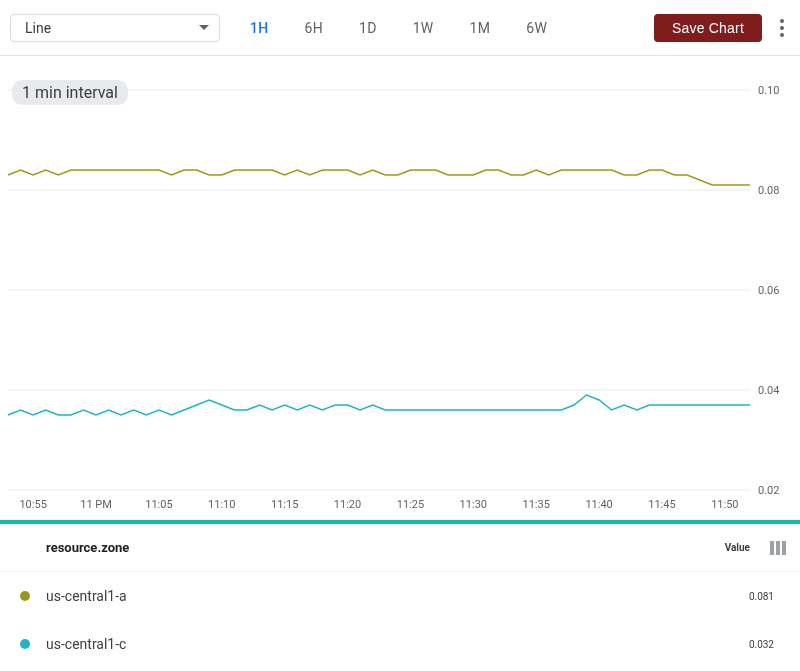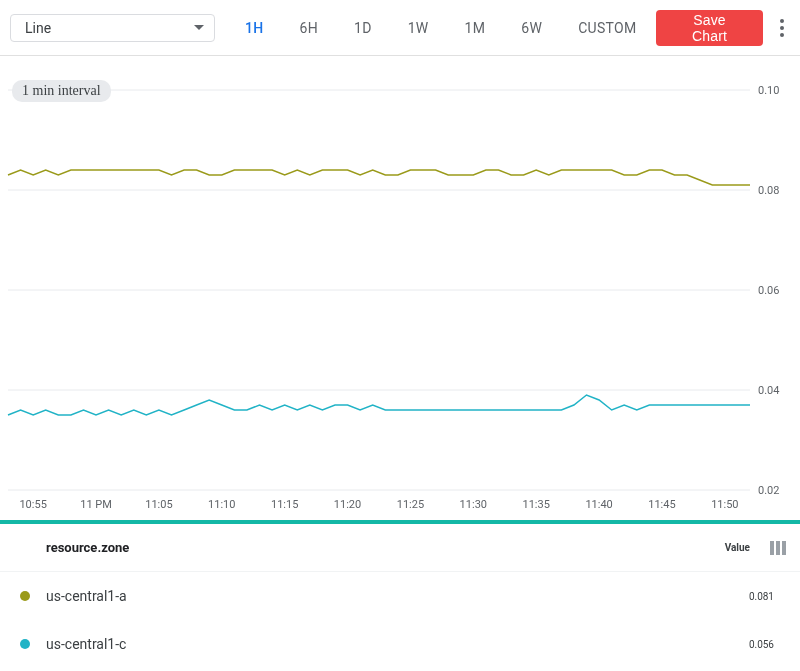--- a/index.html
+++ b/index.html
@@ -54,23 +54,23 @@
     padding: 8px 12px;
     font-size: 14px;
     color: #5f6368;
     letter-spacing: .3px;
     cursor: pointer;
     border-radius: 4px;
   }
   .range.active { color: #1a73e8; font-weight: 500; }
   .spacer { flex: 1; }
   .save-btn {
-    height: 36px;
+    height: 28px;
     padding: 0 18px;
-    background: #ef4444;
+    background: #7f1d1d;
     color: #fff;
     border: none;
     border-radius: 4px;
     font-size: 14px;
     letter-spacing: .2px;
     font-weight: 500;
     cursor: pointer;
   }
   .more {
     width: 20px; height: 36px;
@@ -86,24 +86,23 @@
     position: relative;
     padding: 24px 0 0 0;
   }
   .interval-badge {
     position: absolute;
     top: 24px;
     left: 12px;
     z-index: 2;
     background: #e8eaed;
     color: #3c4043;
-    font-size: 14px;
+    font-size: 16px;
     padding: 3px 10px;
     border-radius: 10px;
-    font-family: Liberation Serif, serif;
   }
   svg.chart {
     display: block;
     width: 800px;
     height: 440px;
   }
   .grid-line { stroke: #e8eaed; stroke-width: 1; }
   .ytick { font-size: 11px; fill: #5f6368; }
   .xtick { font-size: 11px; fill: #5f6368; text-anchor: middle; }
 
@@ -144,21 +143,20 @@
     <span class="caret"></span>
   </div>
 
   <div class="ranges">
     <span class="range active">1H</span>
     <span class="range">6H</span>
     <span class="range">1D</span>
     <span class="range">1W</span>
     <span class="range">1M</span>
     <span class="range">6W</span>
-    <span class="range">CUSTOM</span>
   </div>
 
   <div class="spacer"></div>
 
   <button class="save-btn">Save Chart</button>
 
   <div class="more">
     <svg viewBox="0 0 4 18">
       <circle cx="2" cy="2" r="2" fill="#5f6368"></circle>
       <circle cx="2" cy="9" r="2" fill="#5f6368"></circle>
@@ -212,15 +210,15 @@
 
   <div class="legend-row">
     <span class="dot" style="background:#9a9a1a"></span>
     <span class="name">us-central1-a</span>
     <span class="val">0.081</span>
   </div>
 
   <div class="legend-row">
     <span class="dot" style="background:#21b3c6"></span>
     <span class="name">us-central1-c</span>
-    <span class="val">0.056</span>
+    <span class="val">0.032</span>
   </div>
 </div>
 
 </body></html>

